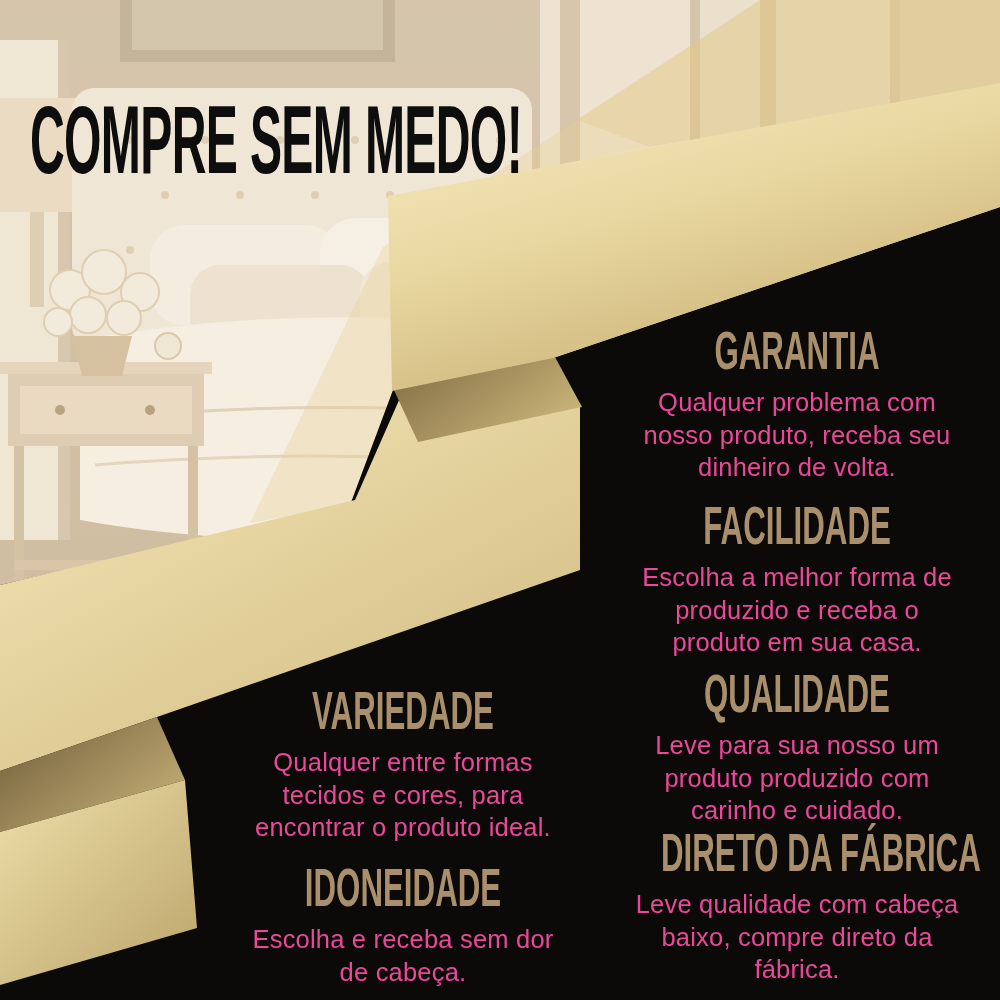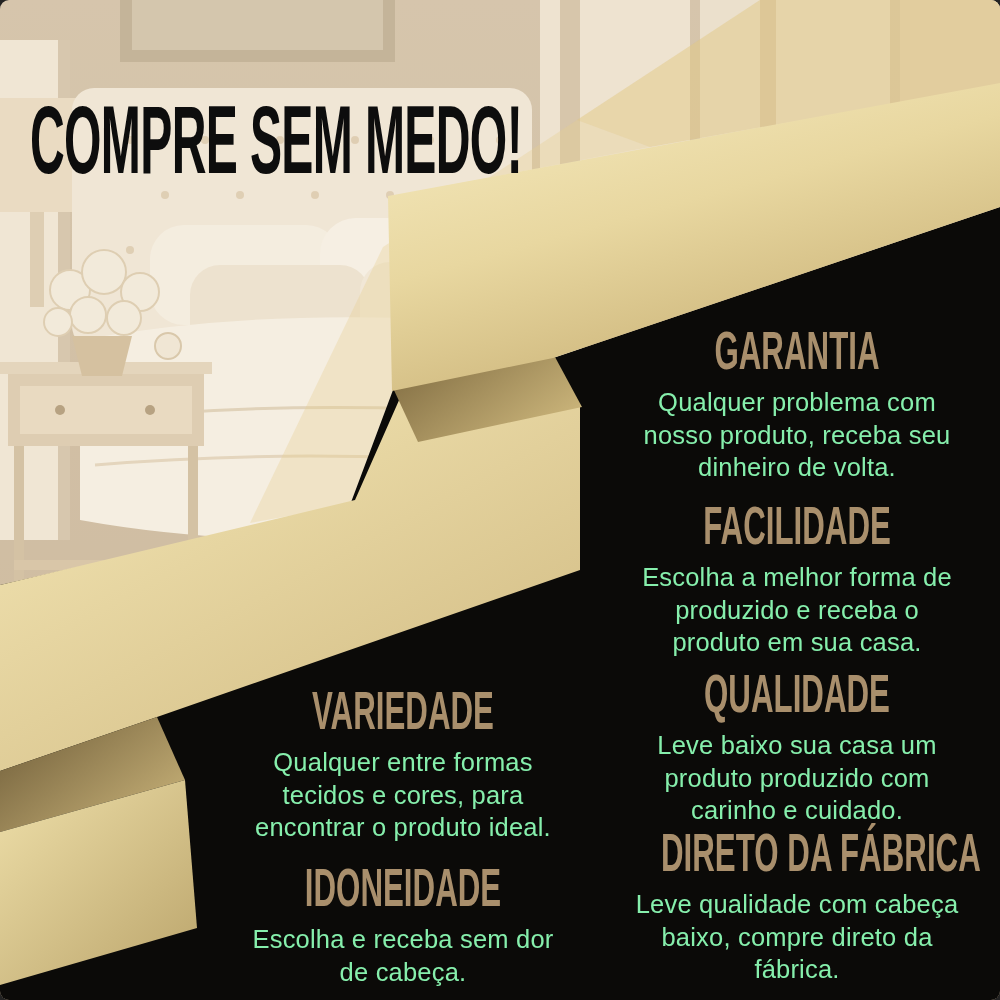--- a/index.html
+++ b/index.html
@@ -1,34 +1,34 @@
 <!DOCTYPE html>
 <html><head>
 <meta charset="utf-8">
 <style>
   html,body{margin:0;padding:0;background:#222;}
   .canvas{
     position:relative;width:1000px;height:1000px;overflow:hidden;
-    background:#0b0a08;font-family:"Liberation Sans",sans-serif;border-radius:9px;
+    background:#0b0a08;font-family:"Liberation Sans",sans-serif;
   }
   .bg{position:absolute;left:0;top:0;width:1000px;height:1000px;display:block;}
   .headline{
     position:absolute;left:30px;top:92px;margin:0;z-index:5;
     font-size:74px;font-weight:bold;color:#0d0d0d;line-height:1;
     letter-spacing:-1px;white-space:nowrap;
     transform:scale(0.65,1.30);transform-origin:0 0;
   }
   .sec{position:absolute;width:400px;text-align:center;z-index:5;margin-top:16px;}
   .sec h2{
     margin:0 0 12px 0;font-size:46px;line-height:1.15;font-weight:bold;
     color:#a98f6c;letter-spacing:0;white-space:nowrap;
     transform:scale(0.68,1.15);transform-origin:50% 0;
   }
   .sec p{
-    margin:0;font-size:25.5px;line-height:1.28;color:#86efac;
+    margin:0;font-size:25.5px;line-height:1.28;color:#ec4899;
     white-space:pre-line;letter-spacing:0.2px;
   }
 </style>
 </head>
 <body>
 
 <div class="canvas">
 
   <svg class="bg" viewBox="0 0 1000 1000">
     <defs>
@@ -160,21 +160,21 @@
 dinheiro de volta.</p>
   </section>
   <section class="sec" style="left:597px;top:480px">
     <h2>FACILIDADE</h2>
     <p>Escolha a melhor forma de
 produzido e receba o
 produto em sua casa.</p>
   </section>
   <section class="sec" style="left:597px;top:648px">
     <h2>QUALIDADE</h2>
-    <p>Leve baixo sua casa um
+    <p>Leve para sua nosso um
 produto produzido com
 carinho e cuidado.</p>
   </section>
   <section class="sec" style="left:597px;top:807px">
     <h2>DIRETO DA FÁBRICA</h2>
     <p>Leve qualidade com cabeça
 baixo, compre direto da
 fábrica.</p>
   </section>
 

